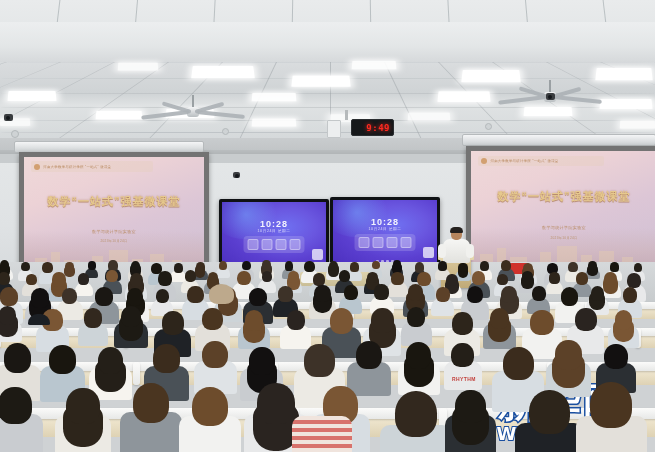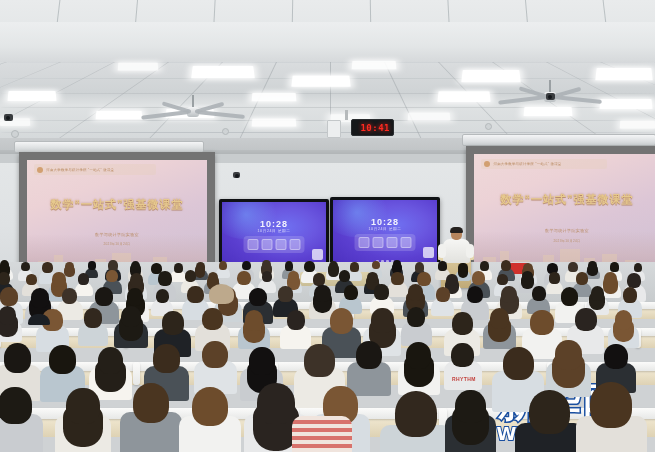--- a/index.html
+++ b/index.html
@@ -49,21 +49,21 @@
   
   .backwall{position:absolute;left:0;top:154px;width:655px;height:130px;
     background:linear-gradient(180deg,#e4e7e8 0%,#dfe2e4 55%,#d5d9db 100%);}
   .wall-strip{position:absolute;left:0;top:154px;width:655px;height:9px;background:#c8ccce;}
 
   
   .roller{position:absolute;height:10px;background:linear-gradient(180deg,#f4f5f6,#cdd1d3);
     border:1px solid #b6babc;border-radius:2px;}
 
   
-  .screen{position:absolute;border:8px solid #737373;background:#fca5a5;box-shadow:0 2px 5px rgba(0,0,0,.35);}
+  .screen{position:absolute;border:5px solid #737373;background:#fca5a5;box-shadow:0 2px 5px rgba(0,0,0,.35);}
   .slide{position:absolute;inset:0;overflow:hidden;
     background:linear-gradient(160deg,#efd9d9 0%,#ecd2d6 28%,#dcc6d6 60%,#cfc0d4 100%);}
   .slide .sky{position:absolute;left:0;bottom:0;width:100%;height:34%;
     background:linear-gradient(180deg,rgba(214,186,186,0) 0%,rgba(205,176,180,.55) 60%,rgba(196,168,176,.75) 100%);}
   .slide .bld{position:absolute;bottom:0;background:rgba(228,205,176,.45);}
   .slide-topbar{position:absolute;left:4%;top:4%;width:66%;height:9%;
     background:rgba(228,206,186,.35);border-radius:2px;display:flex;align-items:center;gap:3px;padding-left:3px;}
   .slide-topbar .emblem{width:6px;height:6px;border-radius:50%;background:rgba(206,150,96,.85);flex:0 0 auto;}
   .slide-topbar .tline{font-size:3.4px;color:rgba(180,132,86,.95);white-space:nowrap;letter-spacing:.3px;}
   .slide-title{position:absolute;left:0;right:0;top:33%;text-align:center;
@@ -208,21 +208,21 @@
 
   <div class="proj-cam" style="left:4px;top:114px;"></div>
   <div class="proj-cam" style="left:546px;top:93px;"></div>
   <div class="dot-dev" style="left:11px;top:130px;width:6px;height:6px;"></div>
   <div class="dot-dev" style="left:222px;top:128px;width:5px;height:5px;"></div>
   <div class="dot-dev" style="left:485px;top:123px;width:5px;height:5px;"></div>
 
   <div class="clock-mount"></div>
   <div class="wall-box"></div>
   <div class="led-clock">
-    <span>10:41</span>
+    <span>9:49</span>
   </div>
 
   <div class="wall-top"></div>
   <div class="beam"></div>
 
   <div class="backwall"></div>
   <div class="wall-strip"></div>
 
   <div class="roller" style="left:14px;top:141px;width:188px;"></div>
   <div class="roller" style="left:462px;top:134px;width:192px;"></div>

